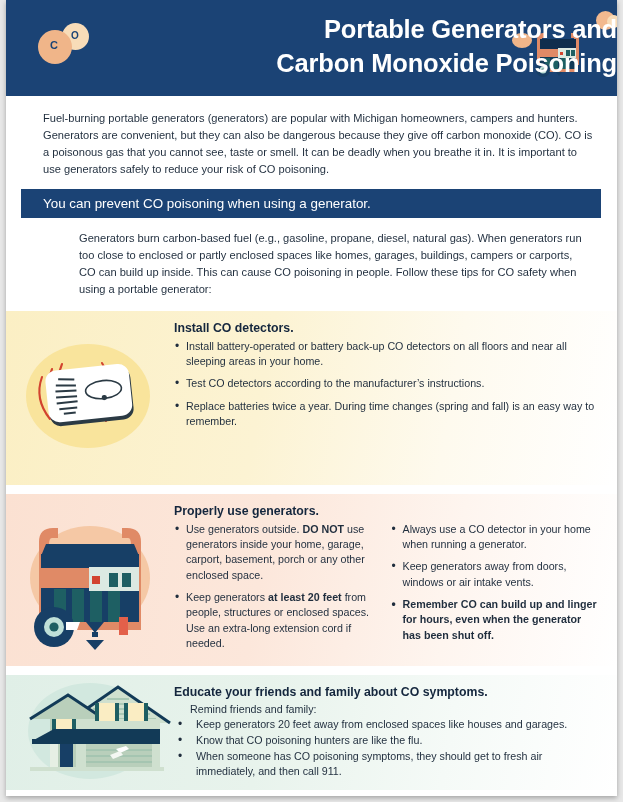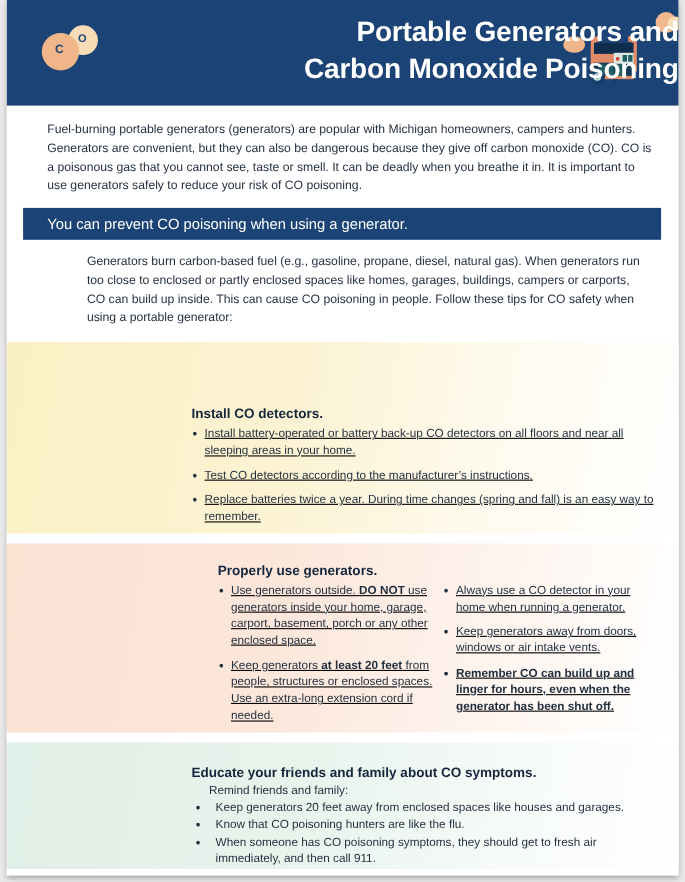--- a/index.html
+++ b/index.html
@@ -93,38 +93,37 @@
     font-size: 11.1px;
     line-height: 1.52;
     margin-left: 36px;
   }
 
   
   .section {
     position: relative;
     display: flex;
     overflow: hidden;
-    align-items: flex-end;
   }
   .sec-yellow { background: linear-gradient(100deg, #fbefc4 0%, #fcf3d3 42%, #fefaee 72%, #ffffff 100%); height: 174px; }
-  .sec-peach  { background: linear-gradient(100deg, #fbe1d2 0%, #fce7db 42%, #fef5ef 72%, #ffffff 100%); height: 172px; padding-left: 24px; }
+  .sec-peach  { background: linear-gradient(100deg, #fbe1d2 0%, #fce7db 42%, #fef5ef 72%, #ffffff 100%); height: 172px; }
   .sec-mint   { background: linear-gradient(100deg, #e0efe7 0%, #e8f3ec 42%, #f5faf7 72%, #ffffff 100%); height: 115px; }
   .sec-gap { height: 9px; background:#ffffff; }
 
   .art {
     position: relative;
     width: 168px;
     flex: 0 0 168px;
   }
   .sec-body { flex: 1 1 auto; padding-top: 10px; padding-right: 18px; }
   .sec-title {
     font-size: 12.3px; font-weight: bold; color: #14263d;
     margin-bottom: 4px;
   }
-  .cols { display: flex; gap: 8px; text-decoration: underline; }
+  .cols { display: flex; gap: 8px; }
   .col { flex: 1 1 50%; }
   ul.tips { list-style: none; }
   ul.tips li {
     position: relative;
     padding-left: 12px;
     margin-bottom: 7px;
     font-size: 10.7px;
     line-height: 1.43;
     color: #1f2d3d;
   }

